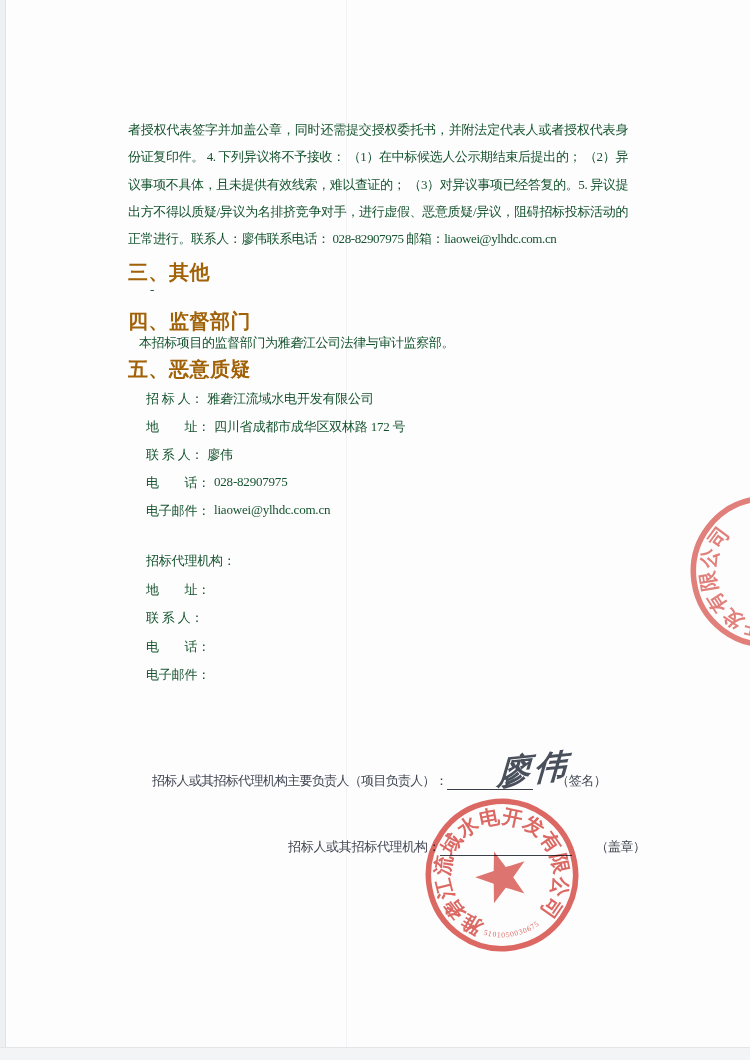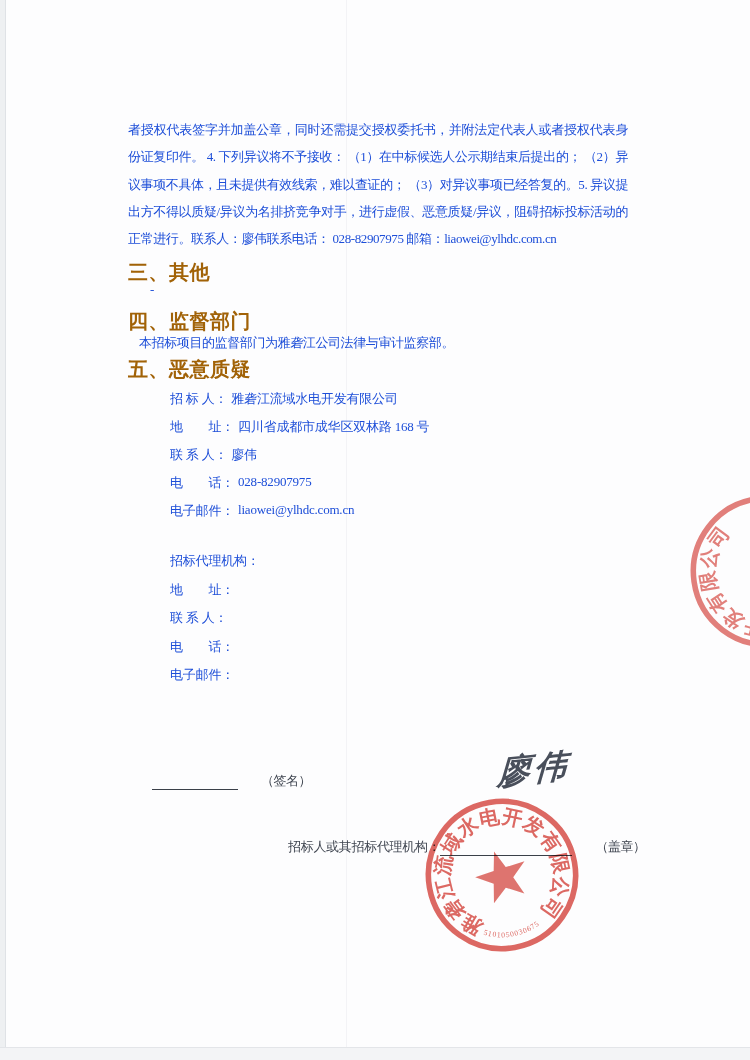--- a/index.html
+++ b/index.html
@@ -1,29 +1,29 @@
 <!DOCTYPE html>
 <html><head>
 <meta charset="utf-8">
 <style>
   html,body{margin:0;padding:0;}
   body{width:750px;height:1060px;background:#f2f3f5;font-family:"Liberation Serif", serif;}
   #page{position:relative;width:750px;height:1060px;background:#fdfdfe;overflow:hidden;}
   .edge-left{position:absolute;left:0;top:0;width:5px;height:1060px;background:#eef0f2;border-right:1px solid #dfe2e6;}
   .edge-bottom{position:absolute;left:0;top:1047px;width:750px;height:13px;background:#f3f4f6;border-top:1px solid #e3e5e9;}
   .fold-line{position:absolute;left:346px;top:0;width:1px;height:1047px;background:rgba(110,120,140,0.07);}
-  .txt{color:#1d4ed8;}
+  .txt{color:#14532d;}
   .para{position:absolute;left:128px;top:116px;width:500px;font-size:13px;letter-spacing:-0.4px;line-height:27.3px;text-align:justify;}
   .h{position:absolute;left:128px;font-size:20px;font-weight:bold;letter-spacing:0.5px;color:#a16207;}
   .dash{position:absolute;left:150px;top:282px;font-size:13px;}
   .body-line{position:absolute;left:139px;top:334px;font-size:13px;letter-spacing:-0.4px;}
   .rows{position:absolute;left:146px;font-size:13px;letter-spacing:-0.2px;}
   .rows .row{height:28px;display:flex;align-items:flex-start;}
   .rows.agency .row{height:28.6px;}
-  .row .lbl{white-space:pre;margin-left:24px;}
+  .row .lbl{white-space:pre;}
   .row .val{margin-left:4px;white-space:pre;}
   .sigline{position:absolute;display:flex;align-items:flex-end;font-size:13px;color:#3f4550;}
   .sigline .lbl{letter-spacing:-0.7px;white-space:pre;}
   .u{display:inline-block;border-bottom:1.5px solid #3a4049;height:14px;}
   .suffix{margin-left:7px;letter-spacing:-0.5px;white-space:pre;padding-left:16px;}
   .handsig{position:absolute;left:497px;top:747px;font-size:33px;font-style:italic;font-weight:bold;color:#3a414e;transform:rotate(-6deg) skewX(-9deg);letter-spacing:4px;opacity:0.92;z-index:3;}
   .seal{position:absolute;mix-blend-mode:multiply;z-index:5;}
   .seal-main{left:422px;top:795px;width:160px;height:160px;transform:rotate(-10deg);opacity:0.85;}
   .seal-partial{left:687px;top:492px;width:159px;height:159px;transform:rotate(172deg);opacity:0.72;}
   .seal svg{width:100%;height:100%;}
@@ -46,21 +46,21 @@
 
   <div class="h" style="top:356px;">五、恶意质疑</div>
 
   <div class="rows txt" style="top:390px;">
     <div class="row">
       <span class="lbl">招 标 人：</span>
       <span class="val">雅砻江流域水电开发有限公司</span>
     </div>
     <div class="row">
       <span class="lbl">地　　址：</span>
-      <span class="val">四川省成都市成华区双林路 168 号</span>
+      <span class="val">四川省成都市成华区双林路 172 号</span>
     </div>
     <div class="row">
       <span class="lbl">联 系 人：</span>
       <span class="val">廖伟</span>
     </div>
     <div class="row">
       <span class="lbl">电　　话：</span>
       <span class="val">028-82907975</span>
     </div>
     <div class="row">
@@ -86,20 +86,21 @@
       <span class="lbl">电　　话：</span>
       <span class="val"></span>
     </div>
     <div class="row">
       <span class="lbl">电子邮件：</span>
       <span class="val"></span>
     </div>
   </div>
 
   <div class="sigline" style="left:152px;top:772px;">
+    <span class="lbl">招标人或其招标代理机构主要负责人（项目负责人）：</span>
     <span class="u" style="width:86px;"></span>
     <span class="suffix">（签名）</span>
   </div>
   <div class="handsig">廖伟</div>
 
   <div class="sigline" style="left:288px;top:838px;">
     <span class="lbl" style="letter-spacing:-0.3px;">招标人或其招标代理机构：</span>
     <span class="u" style="width:132px;"></span>
     <span class="suffix">（盖章）</span>
   </div>

